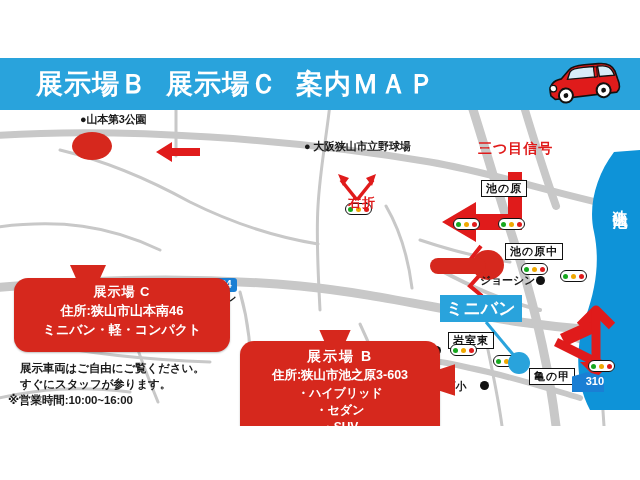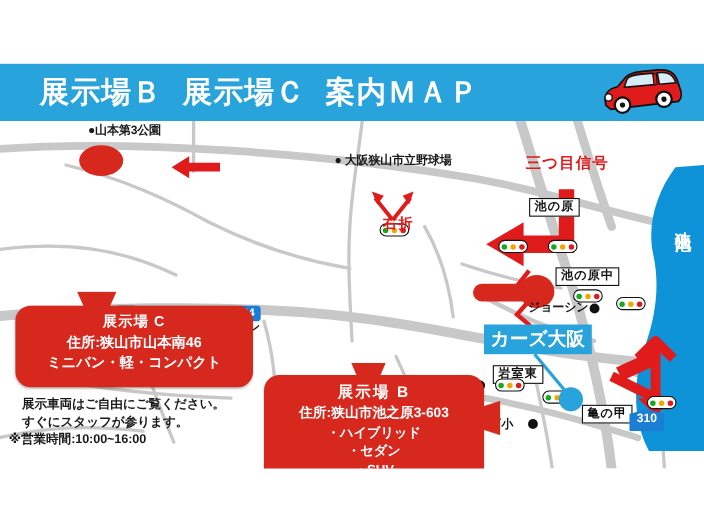--- a/index.html
+++ b/index.html
@@ -236,28 +236,28 @@
         <i class="y"></i>
         <i class="r"></i>
       </div>
     <div class="sig" style="left:588px;top:250px;">
       <i class="g"></i>
         <i class="y"></i>
         <i class="r"></i>
       </div>
 
     <div class="shield" style="left:215px;top:168px;">34</div>
-    <div class="shield310" style="left:572px;top:262px;">310</div>
+    <div class="shield310" style="left:572px;top:262px;text-align:right;">310</div>
 
     <div class="redtxt" id="lbl-ushoro" style="left:348px;top:60px;">右折</div>
     <div class="redtxt" id="lbl-mitsume" style="left:478px;top:30px;">三つ目信号</div>
 
     <div class="lakeTxt" style="left:610px;top:88px;">狭山池</div>
 
-    <div class="bluebox" style="left:440px;top:185px;">カーズ大阪</div>
+    <div class="bluebox" style="left:440px;top:185px;">ミニバン</div>
     <div class="bluedot" style="left:508px;top:242px;"></div>
 
     <div class="callout" id="calloutC">
       <div class="tail"></div>
       <div class="ttl">展示場 C</div>
       <div class="ln">住所:狭山市山本南46</div>
       <div class="ln">ミニバン・軽・コンパクト</div>
     </div>
 
     <div class="callout" id="calloutB">

